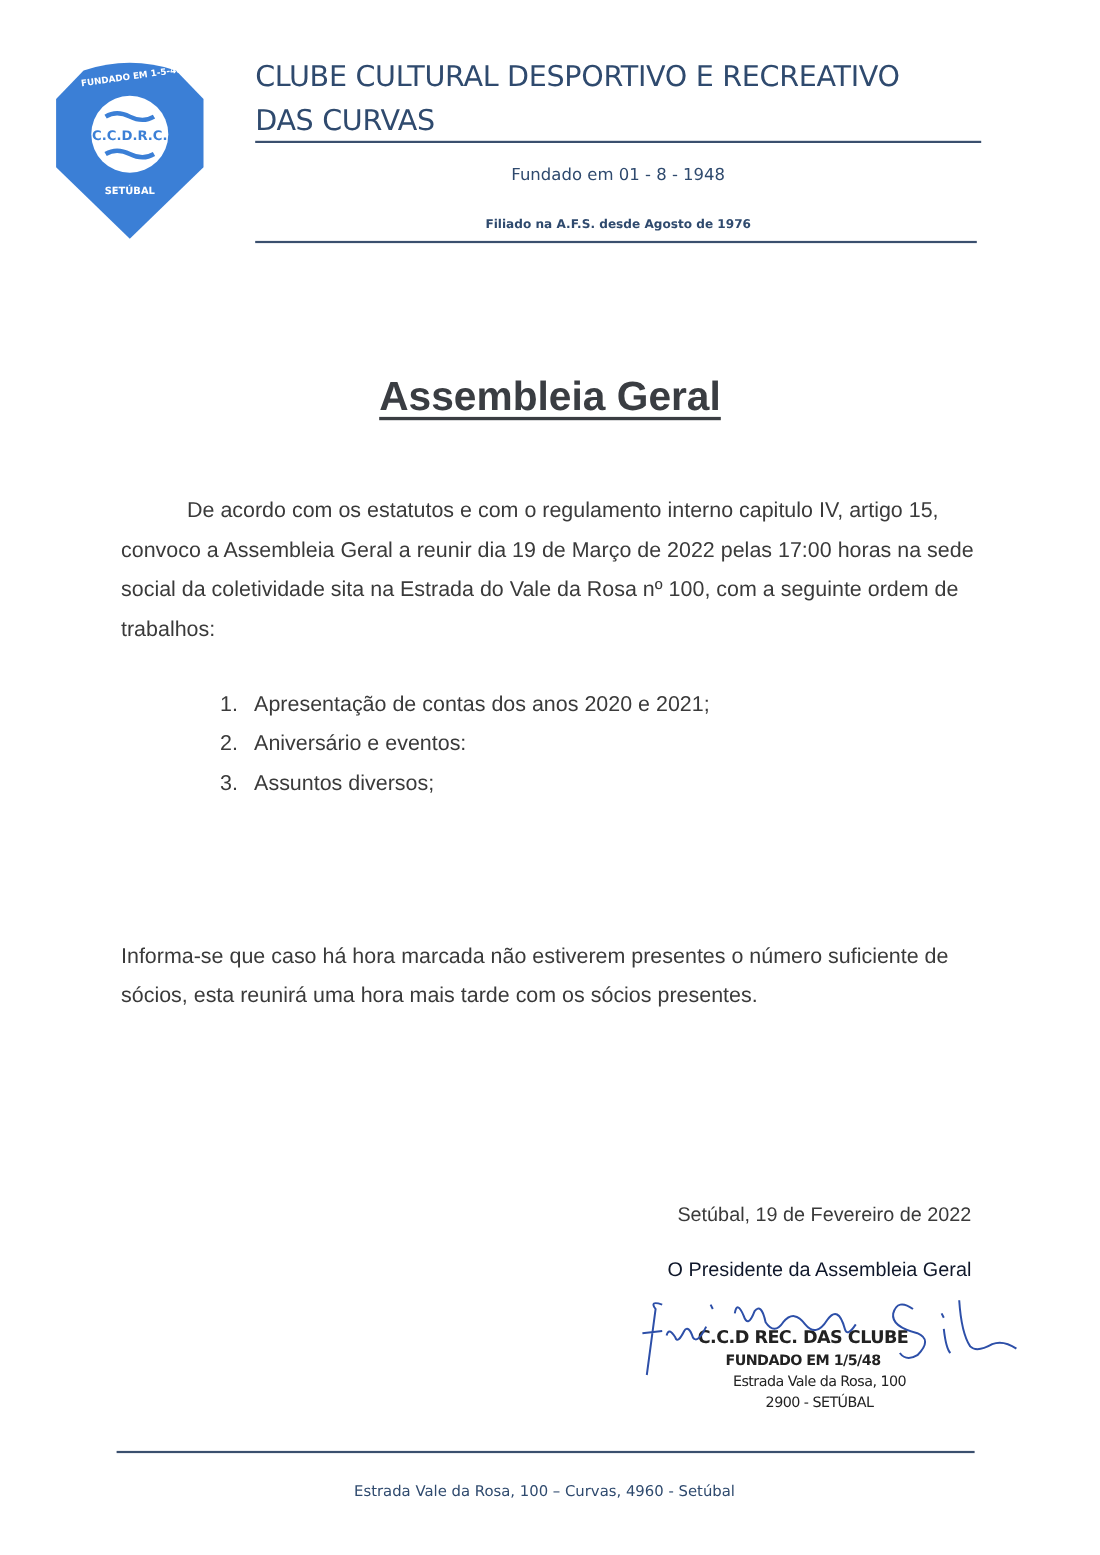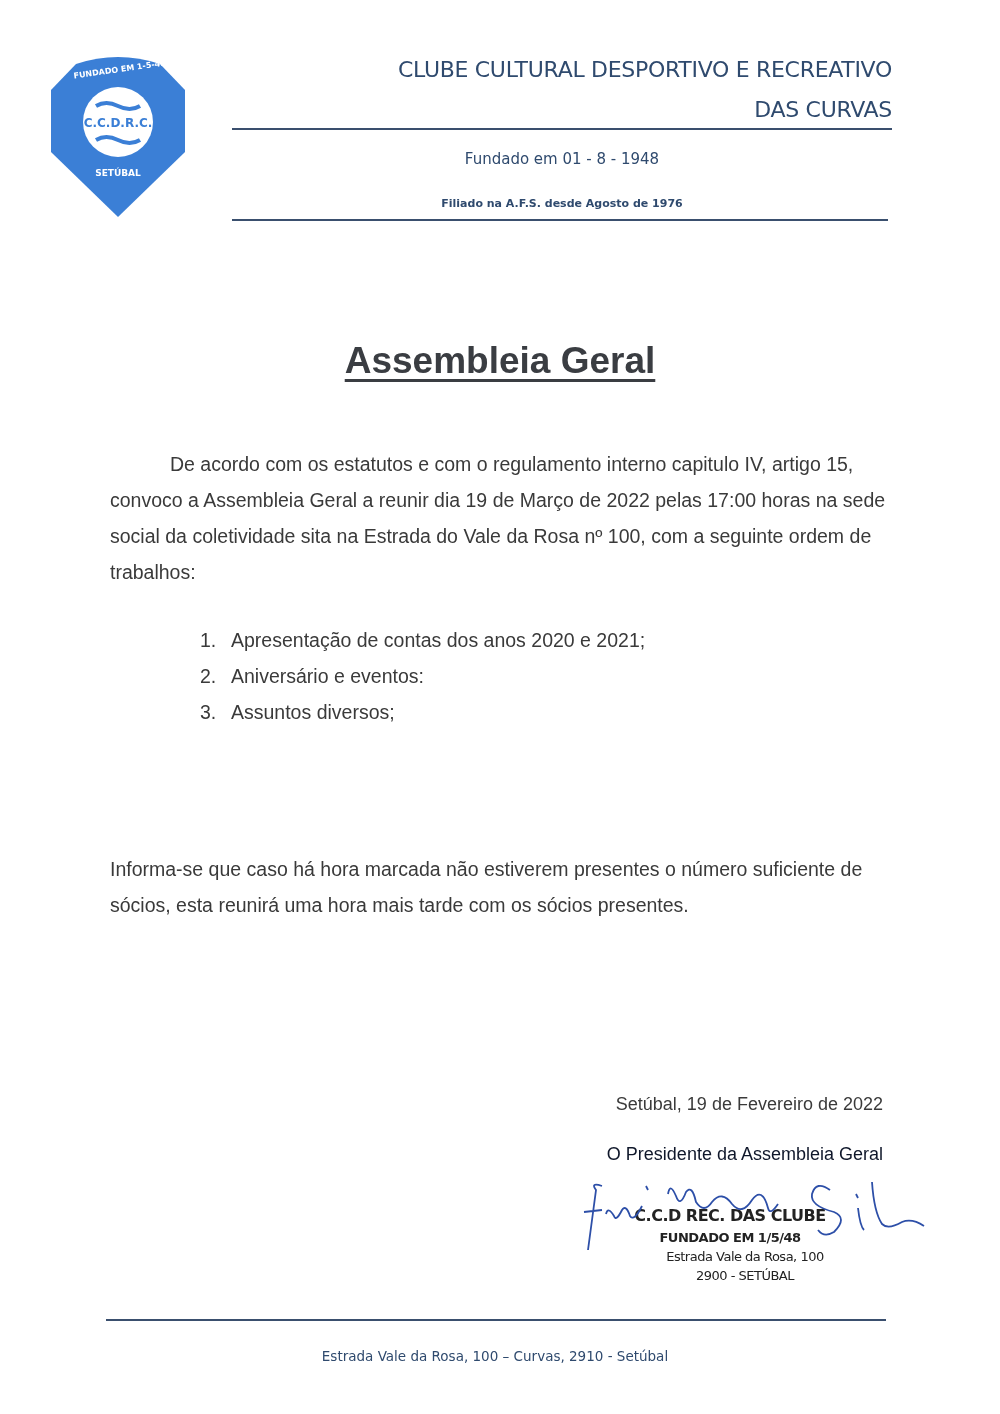--- a/index.html
+++ b/index.html
@@ -4,22 +4,22 @@
   <style>
     html, body { margin: 0; padding: 0; background: #ffffff; }
     body { width: 1000px; height: 1414px; position: relative; overflow: hidden;
            font-family: "Liberation Sans", sans-serif; color: #3a3a3a; }
     .abs { position: absolute; }
 
     
     #logo { left: 48px; top: 50px; width: 140px; height: 170px; }
 
     
-    .hdr-title { left: 232px; width: 660px; text-align: right; color: #2f4a6e;
-                 font-family: "DejaVu Sans", sans-serif; font-size: 22px; line-height: 40px;
+    .hdr-title { left: 232px; width: 660px; text-align: left; color: #2f4a6e;
+                 font-family: "DejaVu Sans", sans-serif; font-size: 26px; line-height: 40px;
                  letter-spacing: -0.3px; }
     #hdr-line1 { top: 50px; }
     #hdr-line2 { top: 90px; }
     .rule { height: 2px; background: #3a4f6e; }
     #rule-top { left: 232px; top: 128px; width: 660px; }
     #founded { left: 232px; top: 150px; width: 660px; text-align: center; color: #2f4a6e;
                font-family: "DejaVu Sans", sans-serif; font-size: 15px; }
     #affiliated { left: 232px; top: 173px; width: 660px; text-align: center; color: #2f4a6e;
                   font-family: "DejaVu Sans", sans-serif; font-size: 11px; font-weight: bold; margin-top: 24px; }
     #rule-mid { left: 232px; top: 219px; width: 656px; }
@@ -100,13 +100,13 @@
 <div id="stamp-l3" class="abs stamp">Estrada Vale da Rosa, 100</div>
 <div id="stamp-l4" class="abs stamp">2900 - SETÚBAL</div>
 
 <svg id="signature" class="abs" viewBox="0 0 360 90">
   <path d="M30 14 Q18 10 24 18 L16 78 M12 40 L30 38 M34 42 Q36 34 42 44 Q44 50 50 38 Q54 32 58 44 Q62 50 70 34 M74 14 L76 18" stroke="#2d4fa8" stroke-width="1.8" fill="none"></path>
   <path d="M96 22 Q98 10 104 24 Q108 36 114 20 Q120 12 124 30 Q132 42 140 30 Q150 18 160 32 Q170 44 180 28 Q190 14 196 36 Q198 44 206 32" stroke="#2d4fa8" stroke-width="1.8" fill="none"></path>
   <path d="M258 18 Q244 8 240 22 Q238 34 262 40 Q276 46 262 60 Q252 66 246 58 M284 22 L286 26 M286 36 Q288 54 292 58 M300 10 Q302 40 310 52 Q316 58 330 50 Q340 46 352 54" stroke="#2d4fa8" stroke-width="1.8" fill="none"></path>
 </svg>
 
 <div id="rule-foot" class="abs rule"></div>
-<div id="footer-address" class="abs">Estrada Vale da Rosa, 100 –  Curvas, 2910 - Setúbal</div>
+<div id="footer-address" class="abs">Estrada Vale da Rosa, 100 –  Curvas, 4960 - Setúbal</div>
 
 </body></html>

